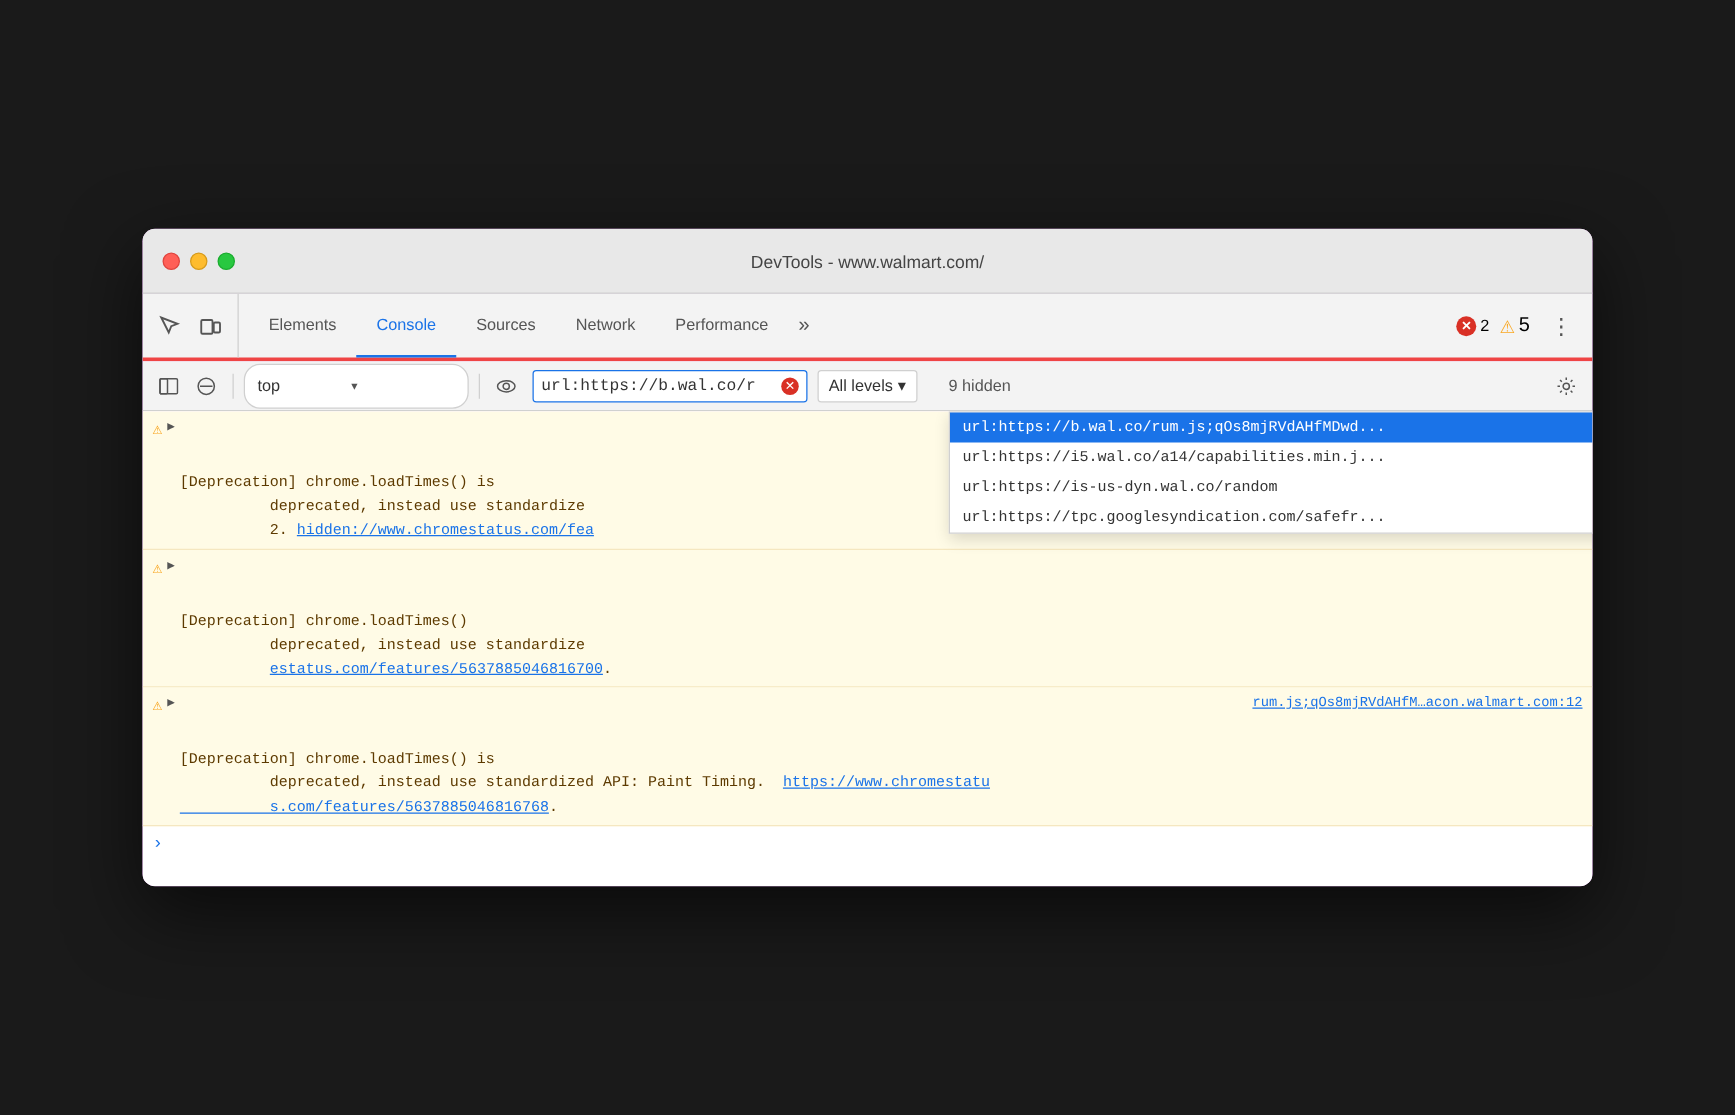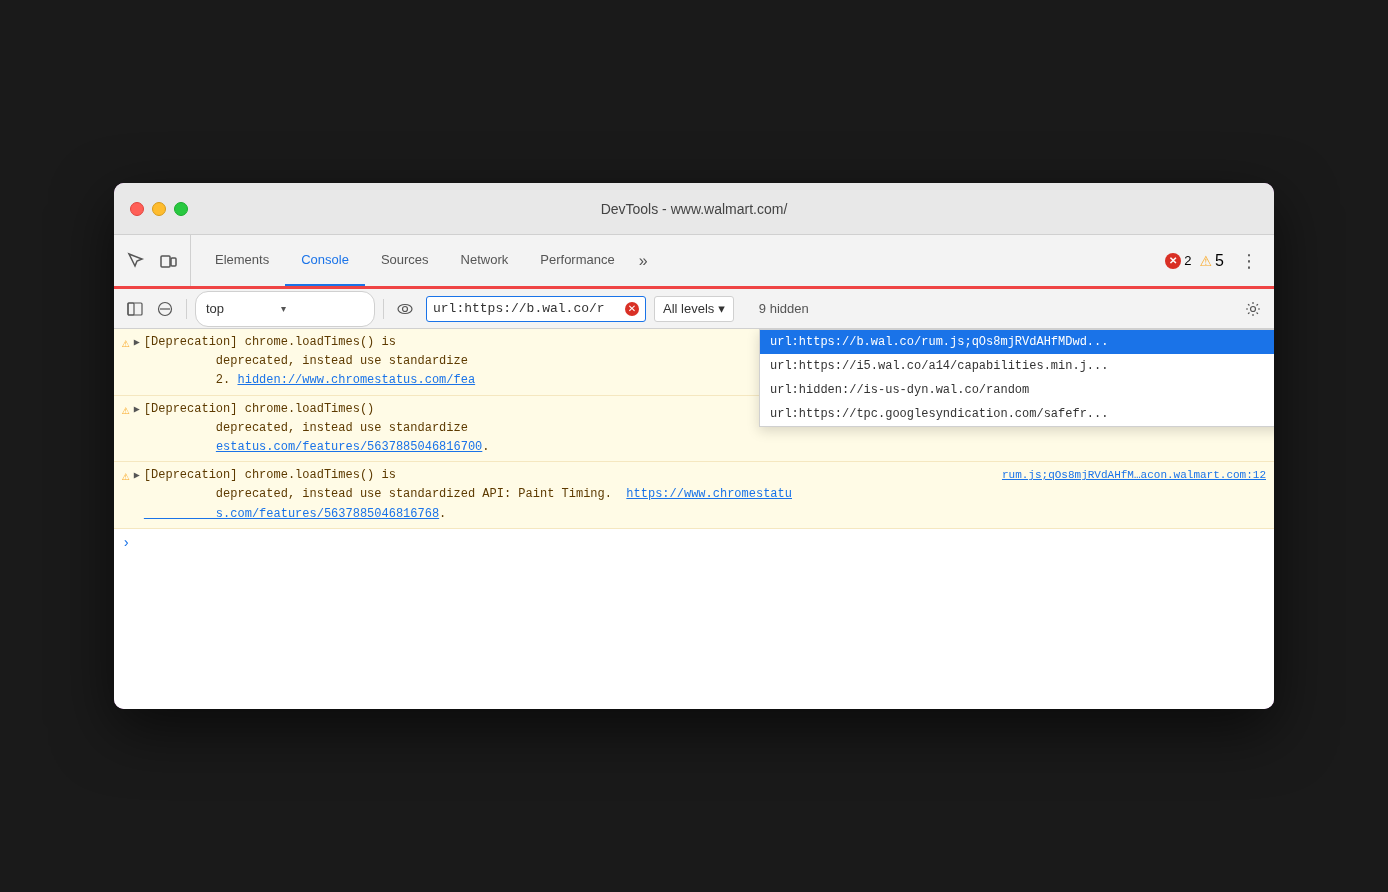--- a/index.html
+++ b/index.html
@@ -337,20 +337,21 @@
       color: #555;
       margin-right: 4px;
       font-size: 10px;
       flex-shrink: 0;
       margin-top: 2px;
       cursor: pointer;
     }
     .msg-text {
       color: #5d3a00;
       flex: 1;
+      margin-top: 44px;
     }
     .msg-link {
       color: #1a73e8;
       text-decoration: underline;
       cursor: pointer;
     }
     .msg-source {
       color: #555;
       text-align: right;
       font-size: 11px;
@@ -520,21 +521,21 @@
       </div>
 
       <div class="autocomplete-dropdown">
         <div class="autocomplete-item selected">
           <span>url:https://b.wal.co/rum.js;qOs8mjRVdAHfMDwd...</span>
         </div>
         <div class="autocomplete-item">
           <span>url:https://i5.wal.co/a14/capabilities.min.j...</span>
         </div>
         <div class="autocomplete-item">
-          <span>url:hidden://is-us-dyn.wal.co/random</span>
+          <span>url:https://is-us-dyn.wal.co/random</span>
         </div>
         <div class="autocomplete-item">
           <span>url:https://tpc.googlesyndication.com/safefr...</span>
         </div>
       </div>
     </div>
 
     <div class="console-input-line">
       <span class="prompt-arrow">›</span>
     </div>

